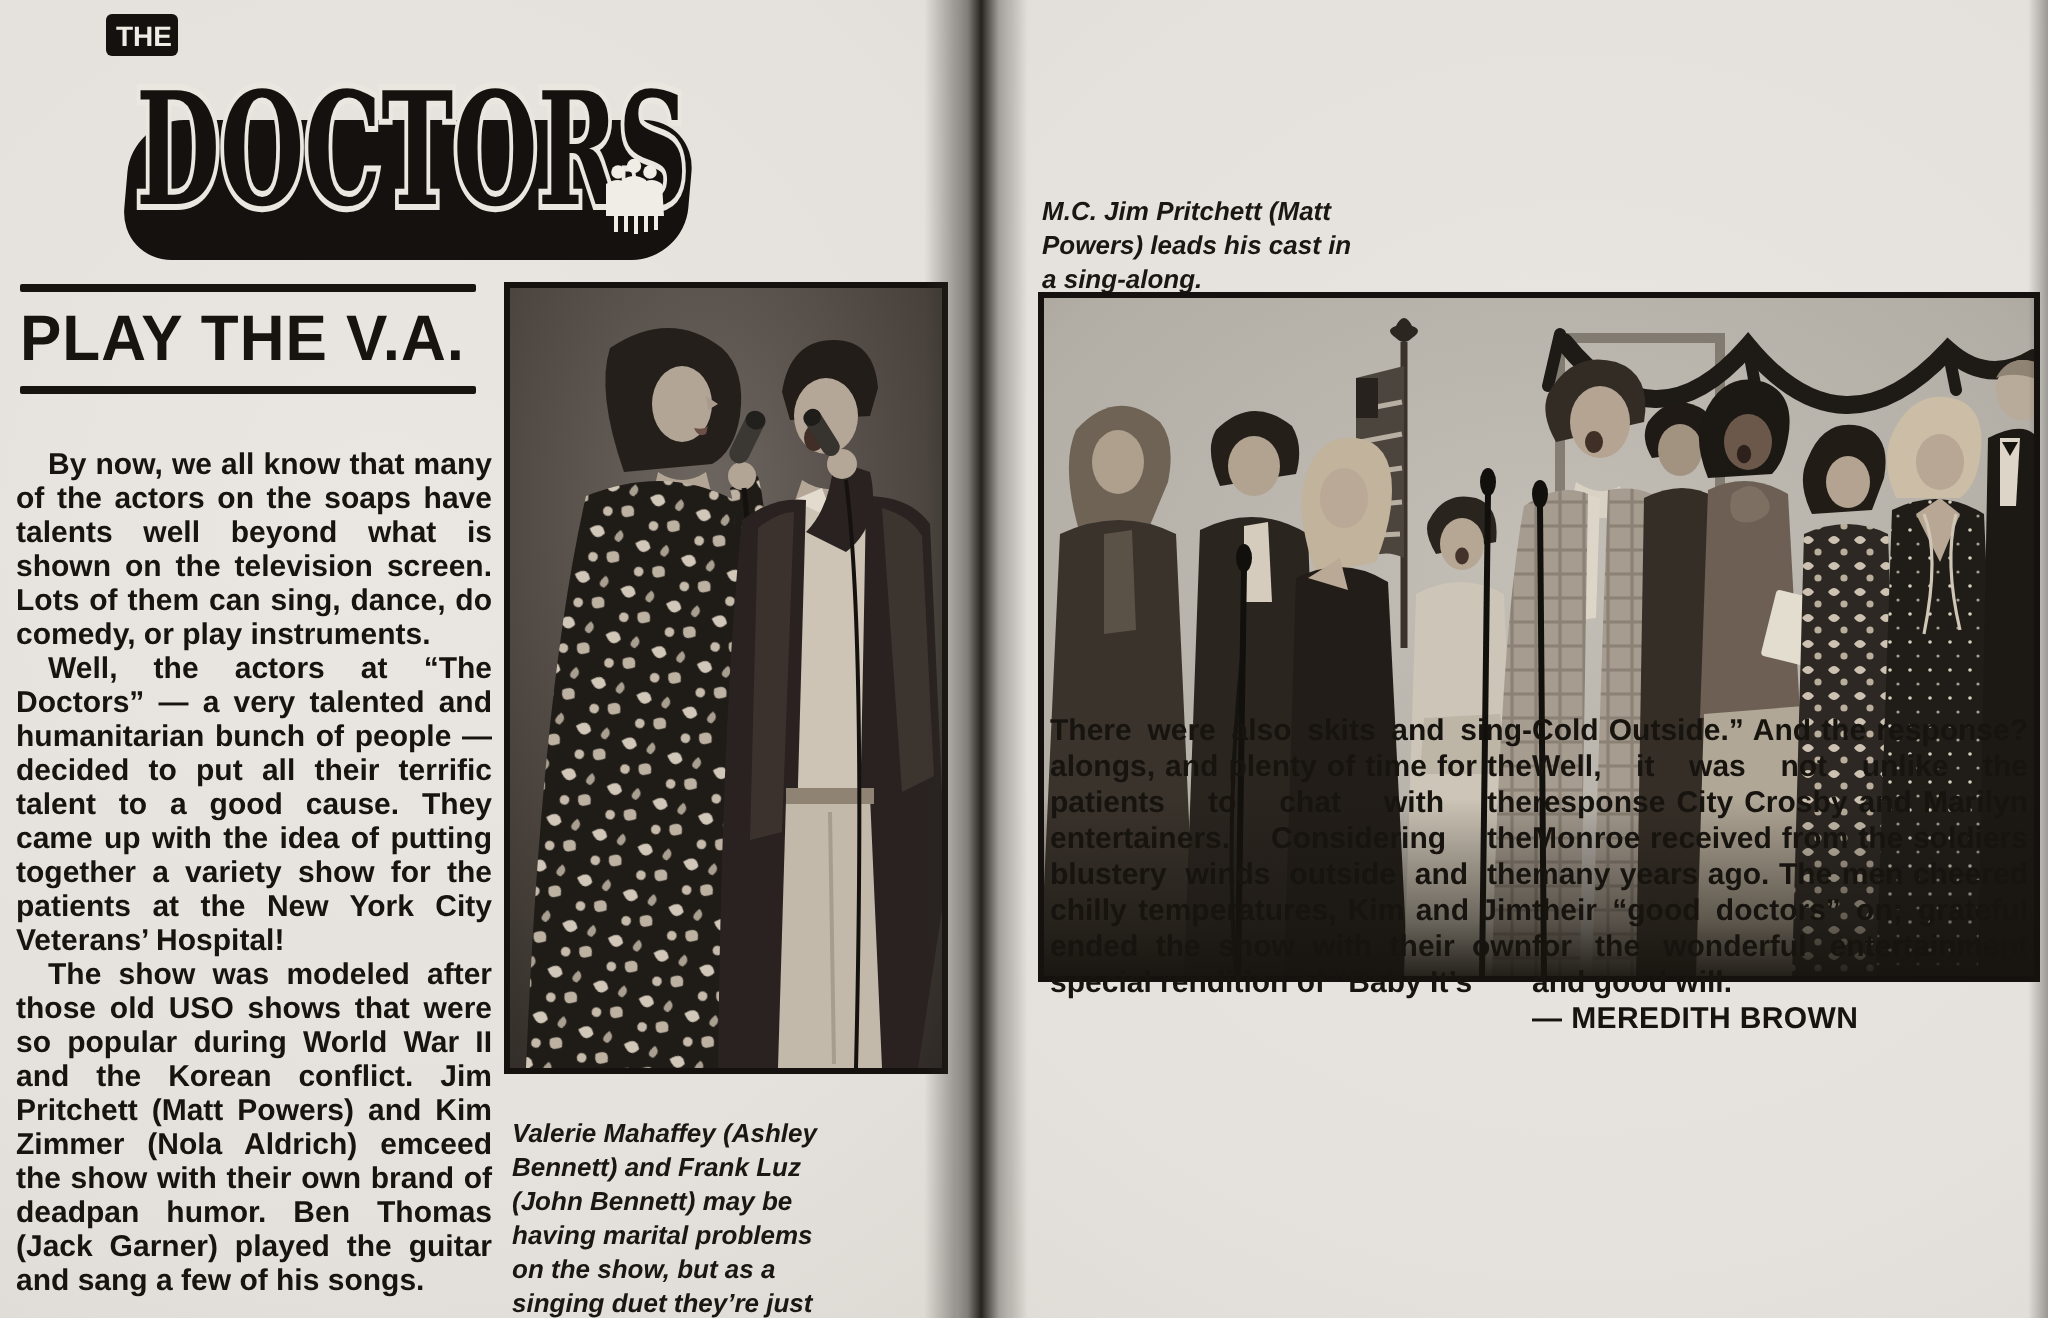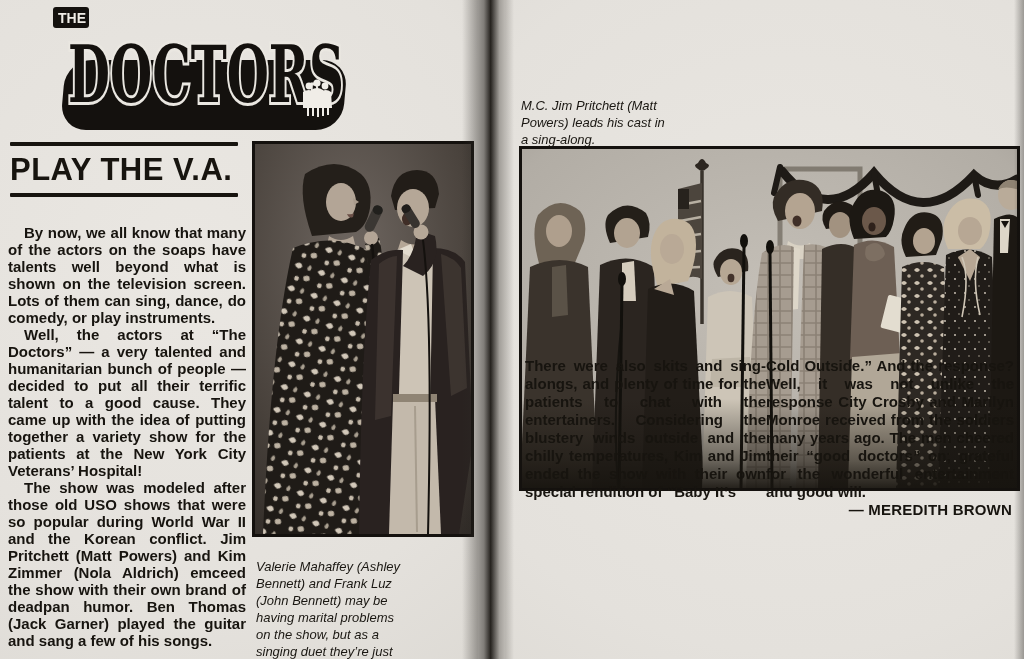--- a/index.html
+++ b/index.html
@@ -34,31 +34,31 @@
   .article{position:absolute;left:8px;top:224px;width:238px;
     font-size:15px;line-height:17px;font-weight:700;text-align:justify;}
   .article p{margin:0;text-indent:16px;}
   
   figure.photo{margin:0;position:absolute;border:3px solid #14110e;background:#4a443e;box-sizing:border-box;}
   .photo-left{left:252px;top:141px;width:222px;height:396px;}
   .photo-right{left:519px;top:146px;width:501px;height:345px;}
   figure.photo svg{display:block;width:100%;height:100%;}
   
   .caption{
-    font-size:13px;line-height:17px;font-weight:400;font-style:italic;
+    font-size:13px;line-height:17px;font-weight:700;font-style:italic;
     white-space:pre-line;color:#1a1712;
   }
   .caption.left-cap{position:absolute;left:256px;top:545px;width:210px;}
   .caption.right-cap{position:absolute;left:16px;top:84px;width:220px;}
   
   .col{position:absolute;top:357px;font-size:15px;line-height:18px;font-weight:700;text-align:justify;}
   .col p{margin:0;}
   .col.c1{left:20px;width:241px;}
   .col.c2{left:261px;width:248px;}
-  .byline{margin-top:1px;text-align:right;font-weight:700;font-size:15px;letter-spacing:.2px;padding-right:2px;}
+  .byline{margin-top:1px;text-align:left;font-weight:700;font-size:15px;letter-spacing:.2px;padding-right:2px;}
 </style>
 </head>
 <body>
 
 <div class="spread">
 
   <section class="page left">
 
     <div class="logo">
       <svg viewBox="0 0 312 140">

